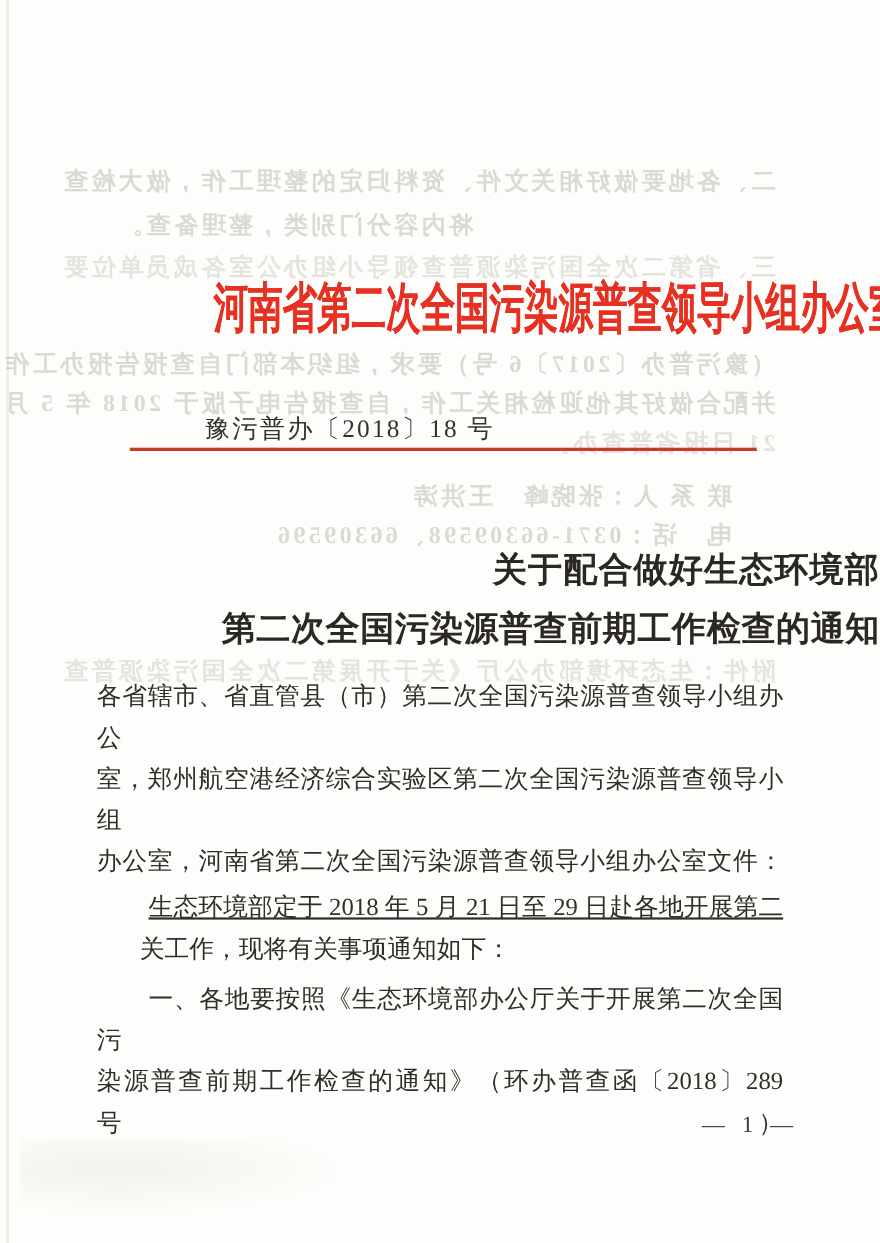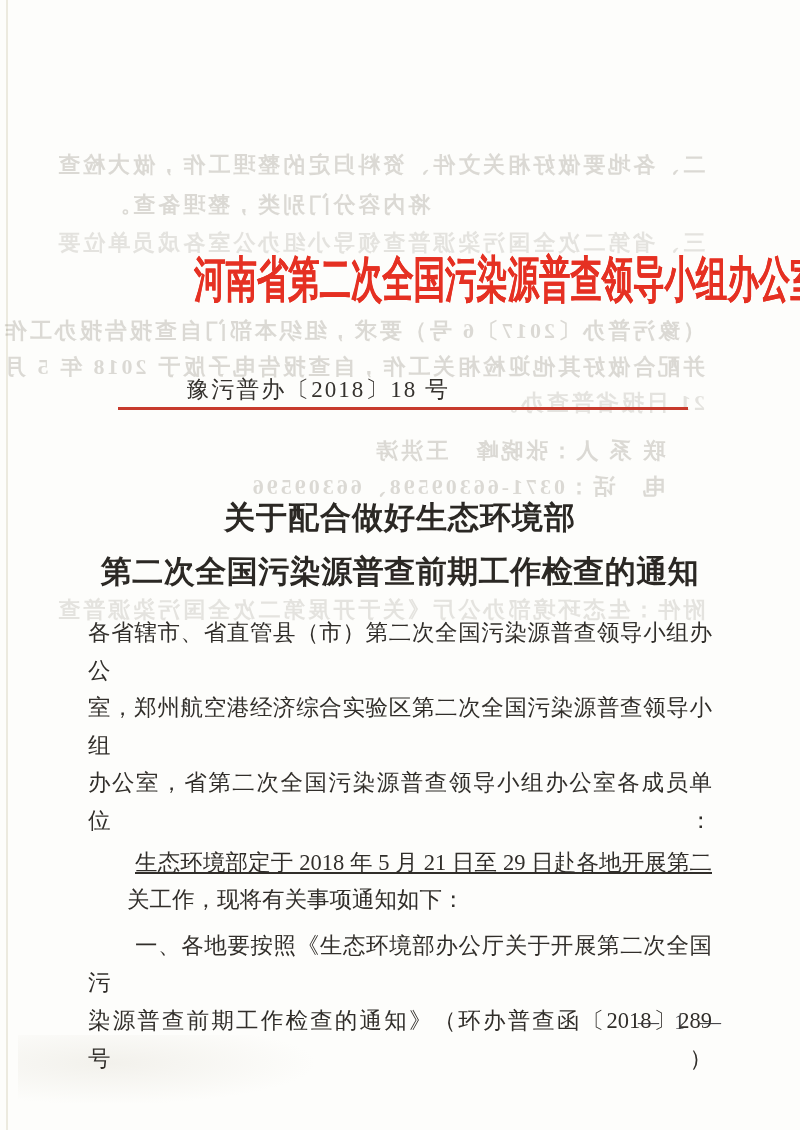--- a/index.html
+++ b/index.html
@@ -25,21 +25,21 @@
     display:inline-block;font-size:49px;font-weight:900;color:#e53022;
     transform:scaleX(0.64);transform-origin:center;white-space:nowrap;
     text-shadow:0.5px 0 0 #e53022;
   }
   .doc-number{
     position:absolute;top:374px;left:0;width:636px;text-align:center;
     font-size:23px;letter-spacing:2px;color:#35322e;z-index:2;
   }
   .red-line{position:absolute;top:407px;left:118px;width:570px;height:3px;background:#c73a2c;z-index:2;}
 
-  .doc-title{position:absolute;top:497px;left:0;width:800px;text-align:center;
+  .doc-title{position:absolute;top:497px;left:0;width:800px;text-align:right;
     color:#2b2824;font-weight:bold;z-index:2;}
   .title-l1{font-size:31px;letter-spacing:1px;}
   .title-l2{font-size:31px;margin-top:12px;letter-spacing:0.5px;}
 
   .body-block{position:absolute;top:614px;left:88px;width:624px;color:#312e2a;z-index:2;}
   .bline{
     font-size:22.5px;line-height:37.6px;
     text-align:justify;text-align-last:justify;
   }
   .bline.short{text-align-last:left;margin-left:39px;}
@@ -79,21 +79,21 @@
   <div class="red-line"></div>
 
   <div class="doc-title">
     <div class="title-l1">关于配合做好生态环境部</div>
     <div class="title-l2">第二次全国污染源普查前期工作检查的通知</div>
   </div>
 
   <div class="body-block">
     <div class="bline">各省辖市、省直管县（市）第二次全国污染源普查领导小组办公</div>
     <div class="bline">室，郑州航空港经济综合实验区第二次全国污染源普查领导小组</div>
-    <div class="bline">办公室，省第二次全国污染源普查领导小组办公室各成员单位：</div>
+    <div class="bline">办公室，河南省第二次全国污染源普查领导小组办公室文件：</div>
     <div class="bline indent g1">生态环境部定于 2018 年 5 月 21 日至 29 日赴各地开展第二</div>
     <div class="bline short">关工作，现将有关事项通知如下：</div>
     <div class="bline indent g2">一、各地要按照《生态环境部办公厅关于开展第二次全国污</div>
     <div class="bline">染源普查前期工作检查的通知》（环办普查函〔2018〕289 号）</div>
 
   </div>
 
   <div class="page-number">— 1 —</div>
 
 </div>

